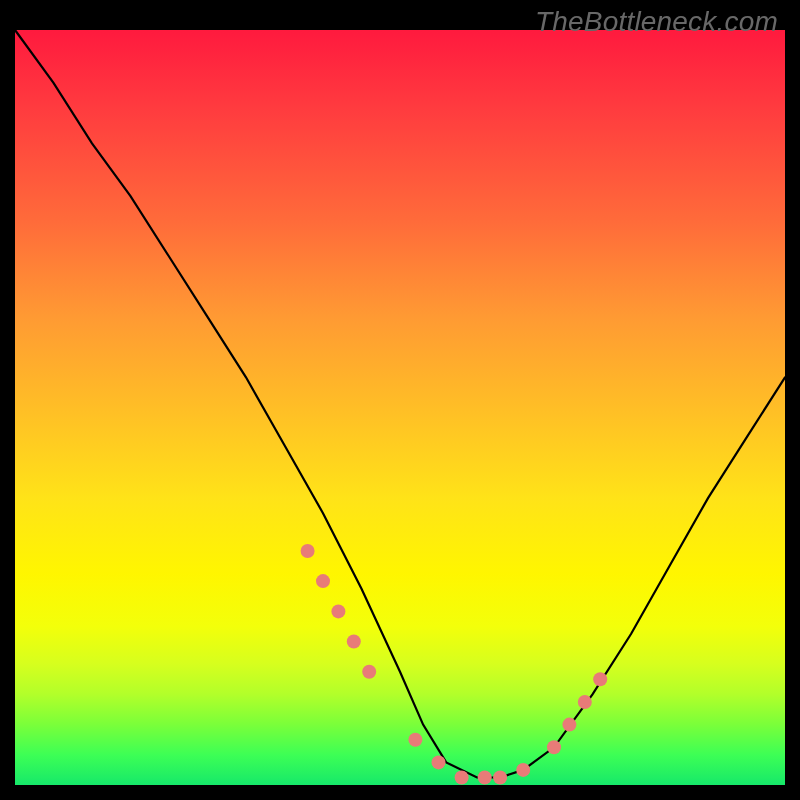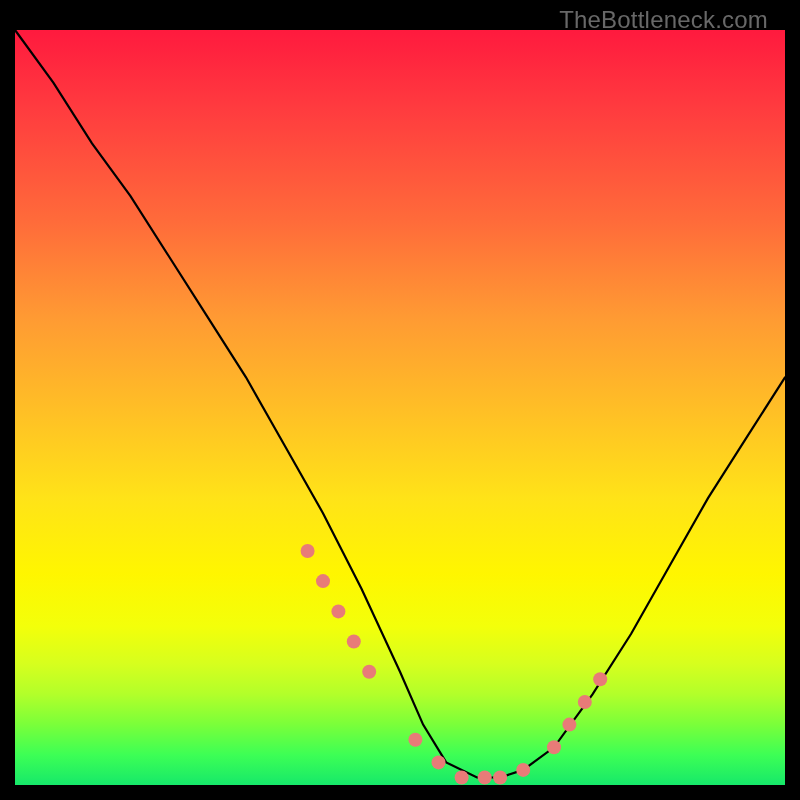--- a/index.html
+++ b/index.html
@@ -7,26 +7,27 @@
     width: 800px;
     height: 800px;
     background: #000;
     position: relative;
     font-family: Arial, Helvetica, sans-serif;
     overflow: hidden;
   }
   .watermark {
     position: absolute;
     top: 6px;
-    right: 32px;
+    right: 22px;
     color: #686868;
-    font-size: 24px;
+    font-size: 28px;
     font-weight: 500;
     z-index: 5;
     letter-spacing: 0.2px;
+    font-style: italic;
   }
   .plot-outer {
     position: absolute;
     left: 15px;
     top: 30px;
     width: 770px;
     height: 755px;
     background: #000;
   }
   .gradient-area {

